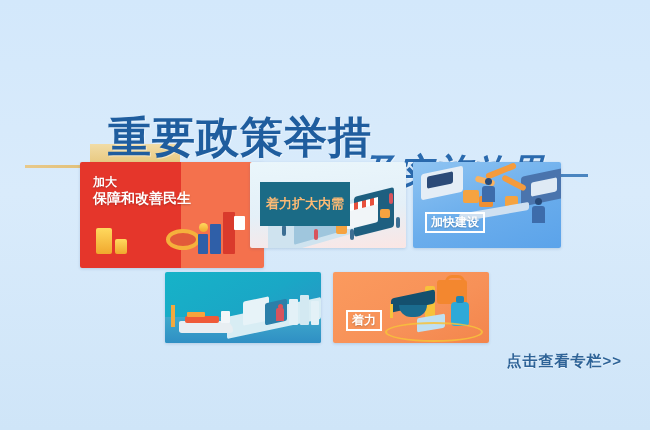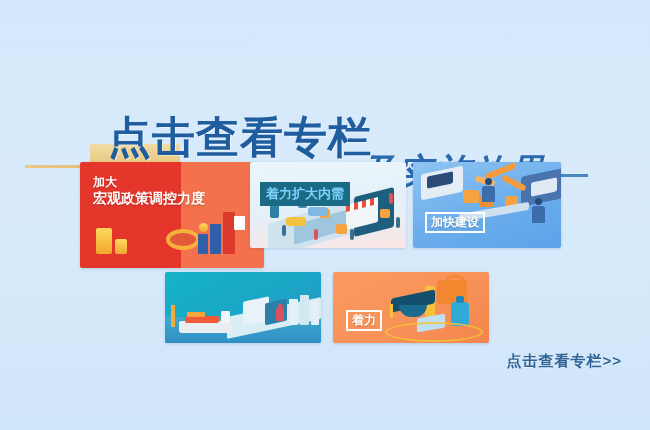--- a/index.html
+++ b/index.html
@@ -66,22 +66,22 @@
   
   #card-1{left:80px;top:162px;width:156px;height:106px;
     background:linear-gradient(90deg,#e5362b 0%,#e5362b 55%,#f4714d 55%,#f4714d 100%);padding-left:28px;}
   #card-1 .card-label{left:13px;top:13px;}
 
   
   #card-2{left:250px;top:162px;width:156px;height:86px;
     background:linear-gradient(175deg,#eaf6fb 0%,#e4f0f8 55%,#fbe6e4 100%);}
   #c2-tag{
     position:absolute;left:10px;top:20px;z-index:7;
-    background:#1b6b86;padding:3px 6px;
-    font-size:13px;font-weight:bold;color:#7dd3fc;white-space:nowrap;
+    background:#1b6b86;padding:13px 6px;
+    font-size:13px;font-weight:bold;color:#fdba74;white-space:nowrap;
   }
 
   
   #card-3{left:413px;top:162px;width:148px;height:86px;
     background:linear-gradient(160deg,#8fc4f2 0%,#6aadec 55%,#5ba3ea 100%);font-family:Liberation Serif, serif;}
   #card-3 .card-label{left:12px;bottom:12px;}
   .boxed{border:2px solid #fff;padding:1px 4px;display:inline-block;margin-bottom:3px;}
 
   
   #card-4{left:165px;top:272px;width:156px;height:71px;
@@ -111,42 +111,42 @@
 </style>
 </head>
 <body>
 
 <div id="stage">
 
   <div id="title-area">
     <div class="gold-rule"></div>
     <div class="gold-block"></div>
     <div class="blue-rule"></div>
-    <div class="title-main">点击查看专栏</div>
+    <div class="title-main">重要政策举措</div>
     <div class="title-sub">及实施效果</div>
     <div class="sub-dash"></div>
   </div>
 
   <div class="card" id="card-1">
 
     <div class="sh coin" style="left:16px;bottom:14px;width:16px;height:26px;"></div>
     <div class="sh coin" style="left:35px;bottom:14px;width:12px;height:15px;"></div>
 
     <div class="sh" style="left:86px;bottom:18px;width:26px;height:13px;border-radius:50%;border:4px solid #f5b13c;background:#e25a3a;"></div>
 
     <div class="sh bar" style="left:118px;bottom:14px;width:10px;height:20px;background:#2f5fa8;"></div>
     <div class="sh bar" style="left:130px;bottom:14px;width:11px;height:30px;background:#2f5fa8;"></div>
     <div class="sh bar" style="left:143px;bottom:14px;width:12px;height:42px;background:#d93a2c;"></div>
     <div class="sh coin" style="left:119px;bottom:36px;width:9px;height:9px;border-radius:50%;"></div>
 
     <div class="sh" style="left:154px;bottom:38px;width:11px;height:14px;background:#fff;border-radius:1px;"></div>
 
     <div class="card-label">
       <div class="lab-1">加大</div>
-      <div class="lab-2">宏观政策调控力度</div>
+      <div class="lab-2">保障和改善民生</div>
     </div>
   </div>
 
   <div class="card" id="card-2">
 
     <div class="sh" style="left:18px;bottom:6px;width:110px;height:34px;background:#cfe3ef;transform:skewY(-16deg);border-radius:3px;"></div>
     <div class="sh" style="left:44px;bottom:12px;width:62px;height:20px;background:#9fc6dd;transform:skewY(-16deg);border-radius:2px;"></div>
 
     <div class="sh" style="left:104px;bottom:16px;width:40px;height:40px;background:#1e5f80;transform:skewY(-14deg);border-radius:3px;"></div>
     <div class="sh" style="left:96px;bottom:22px;width:32px;height:22px;background:#f1f5f8;transform:skewY(-14deg);border-radius:2px;"></div>

